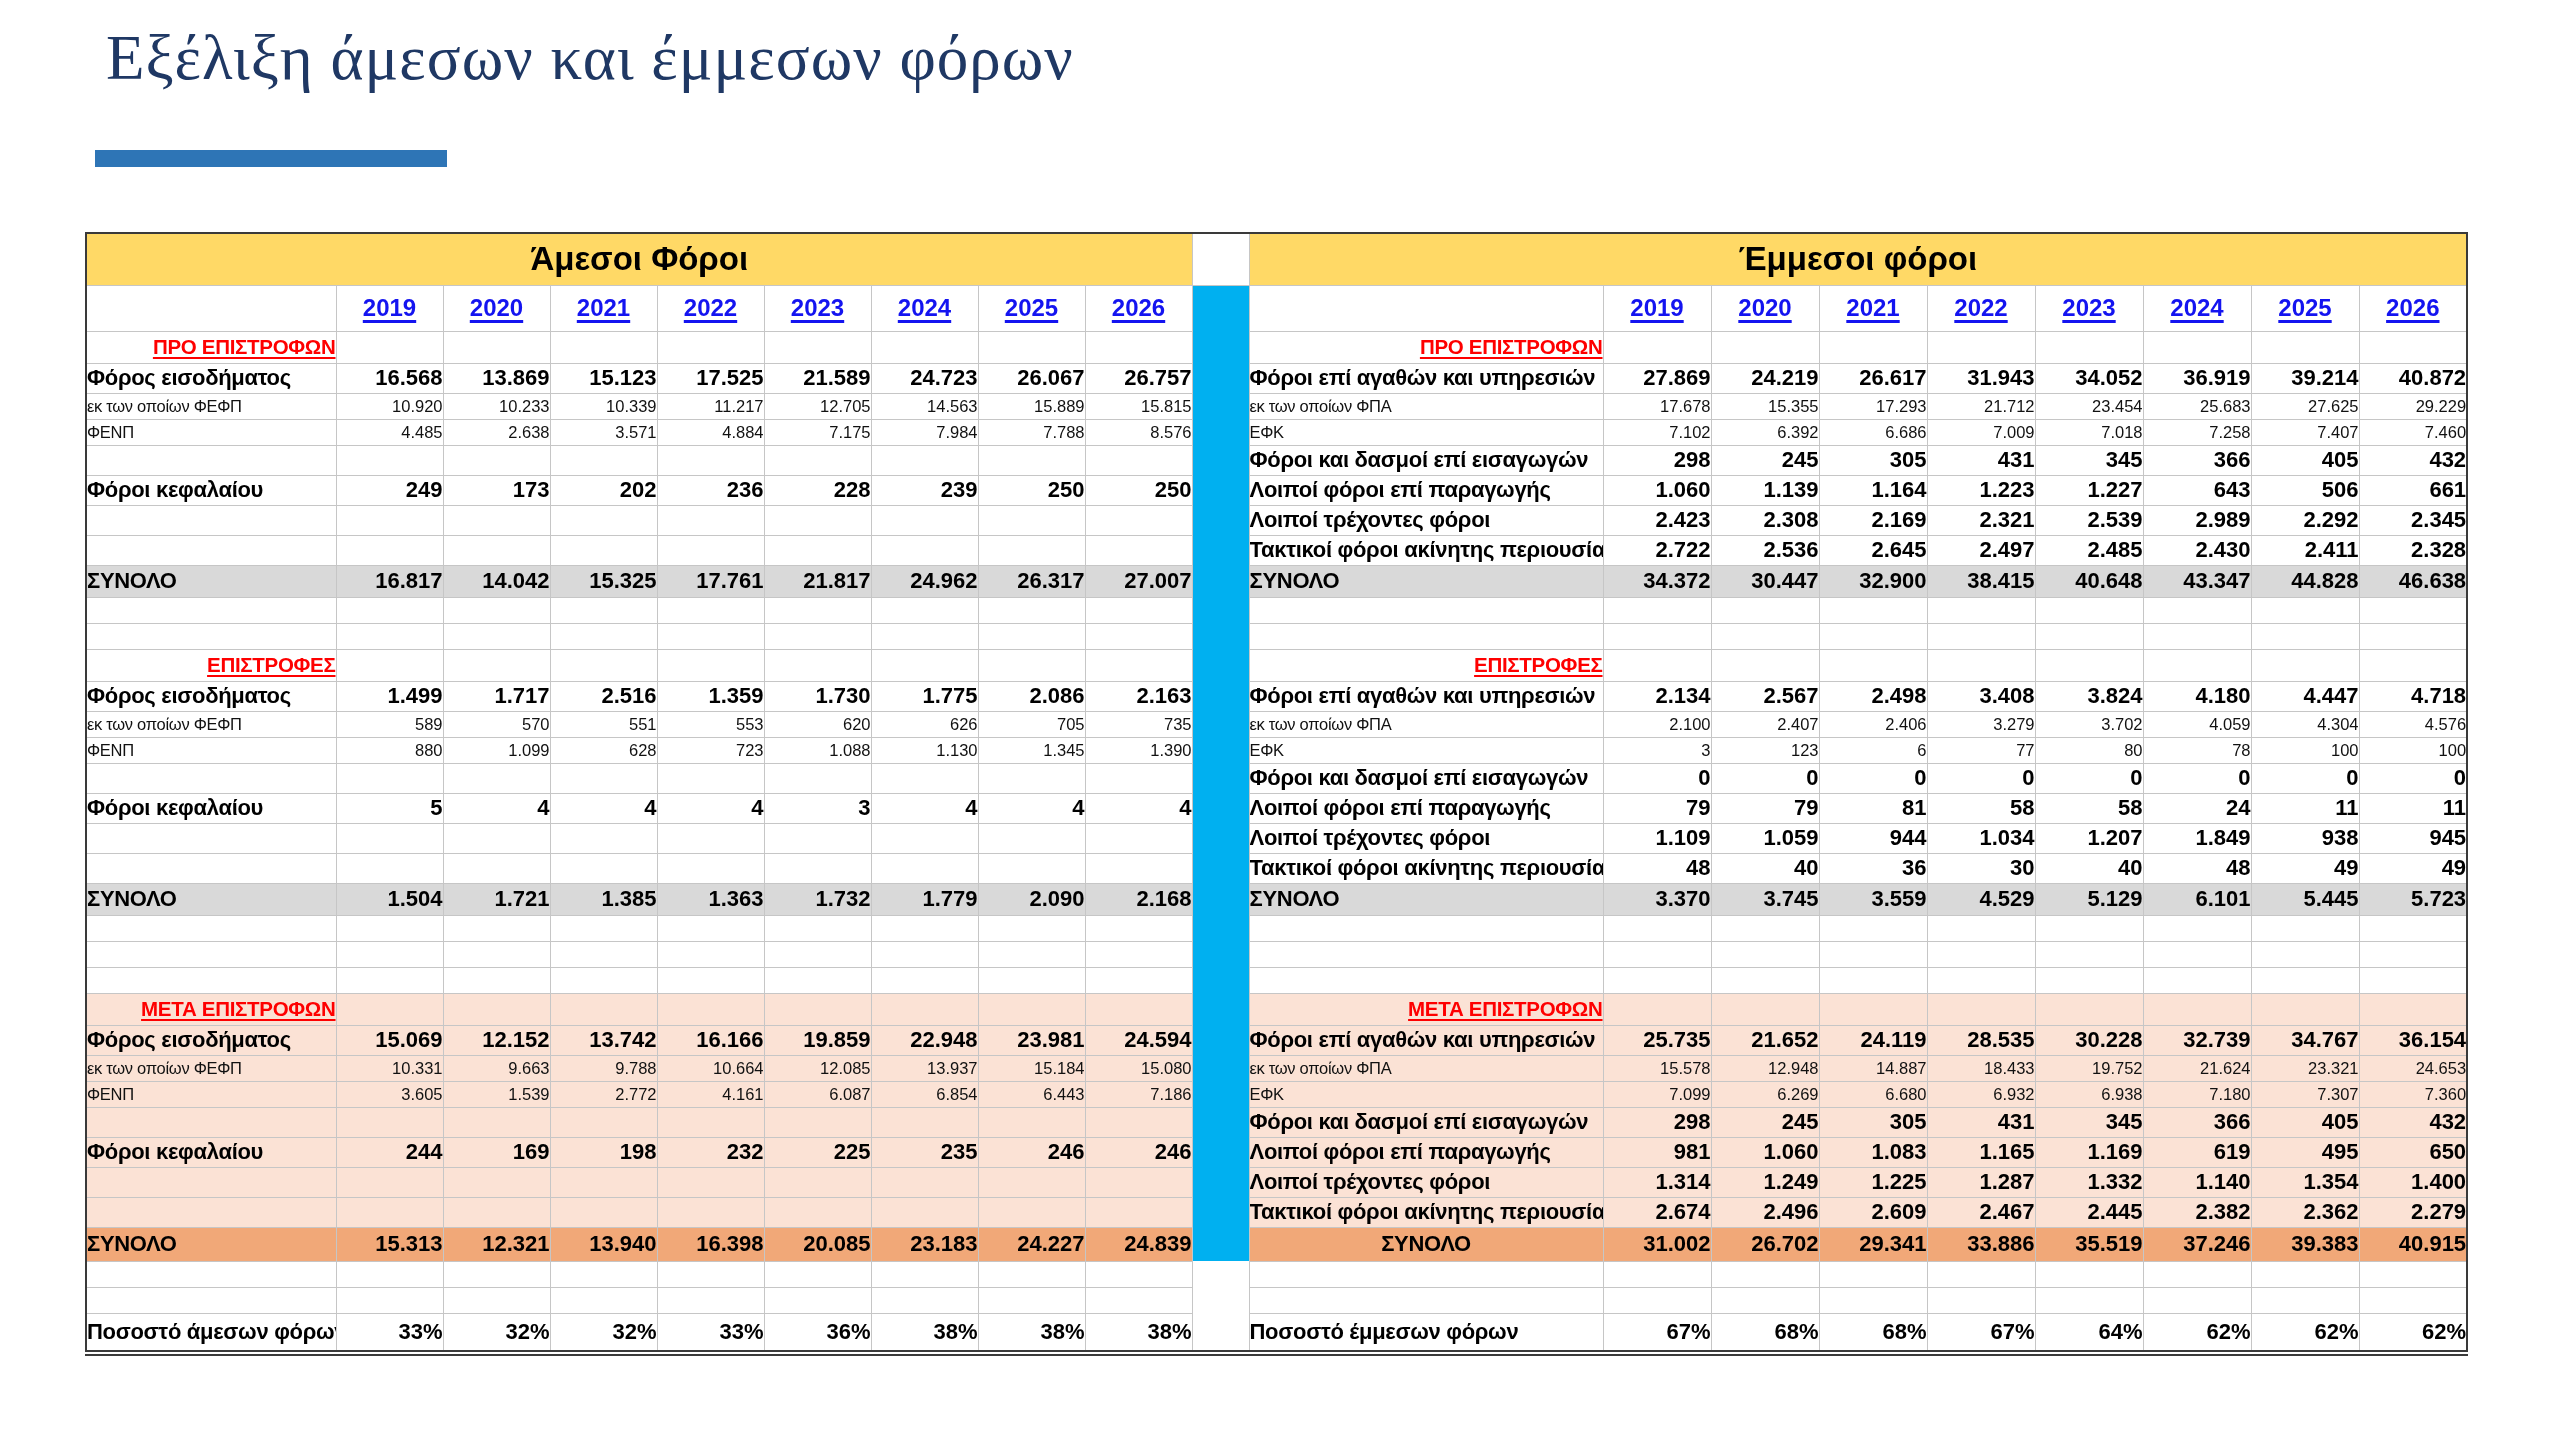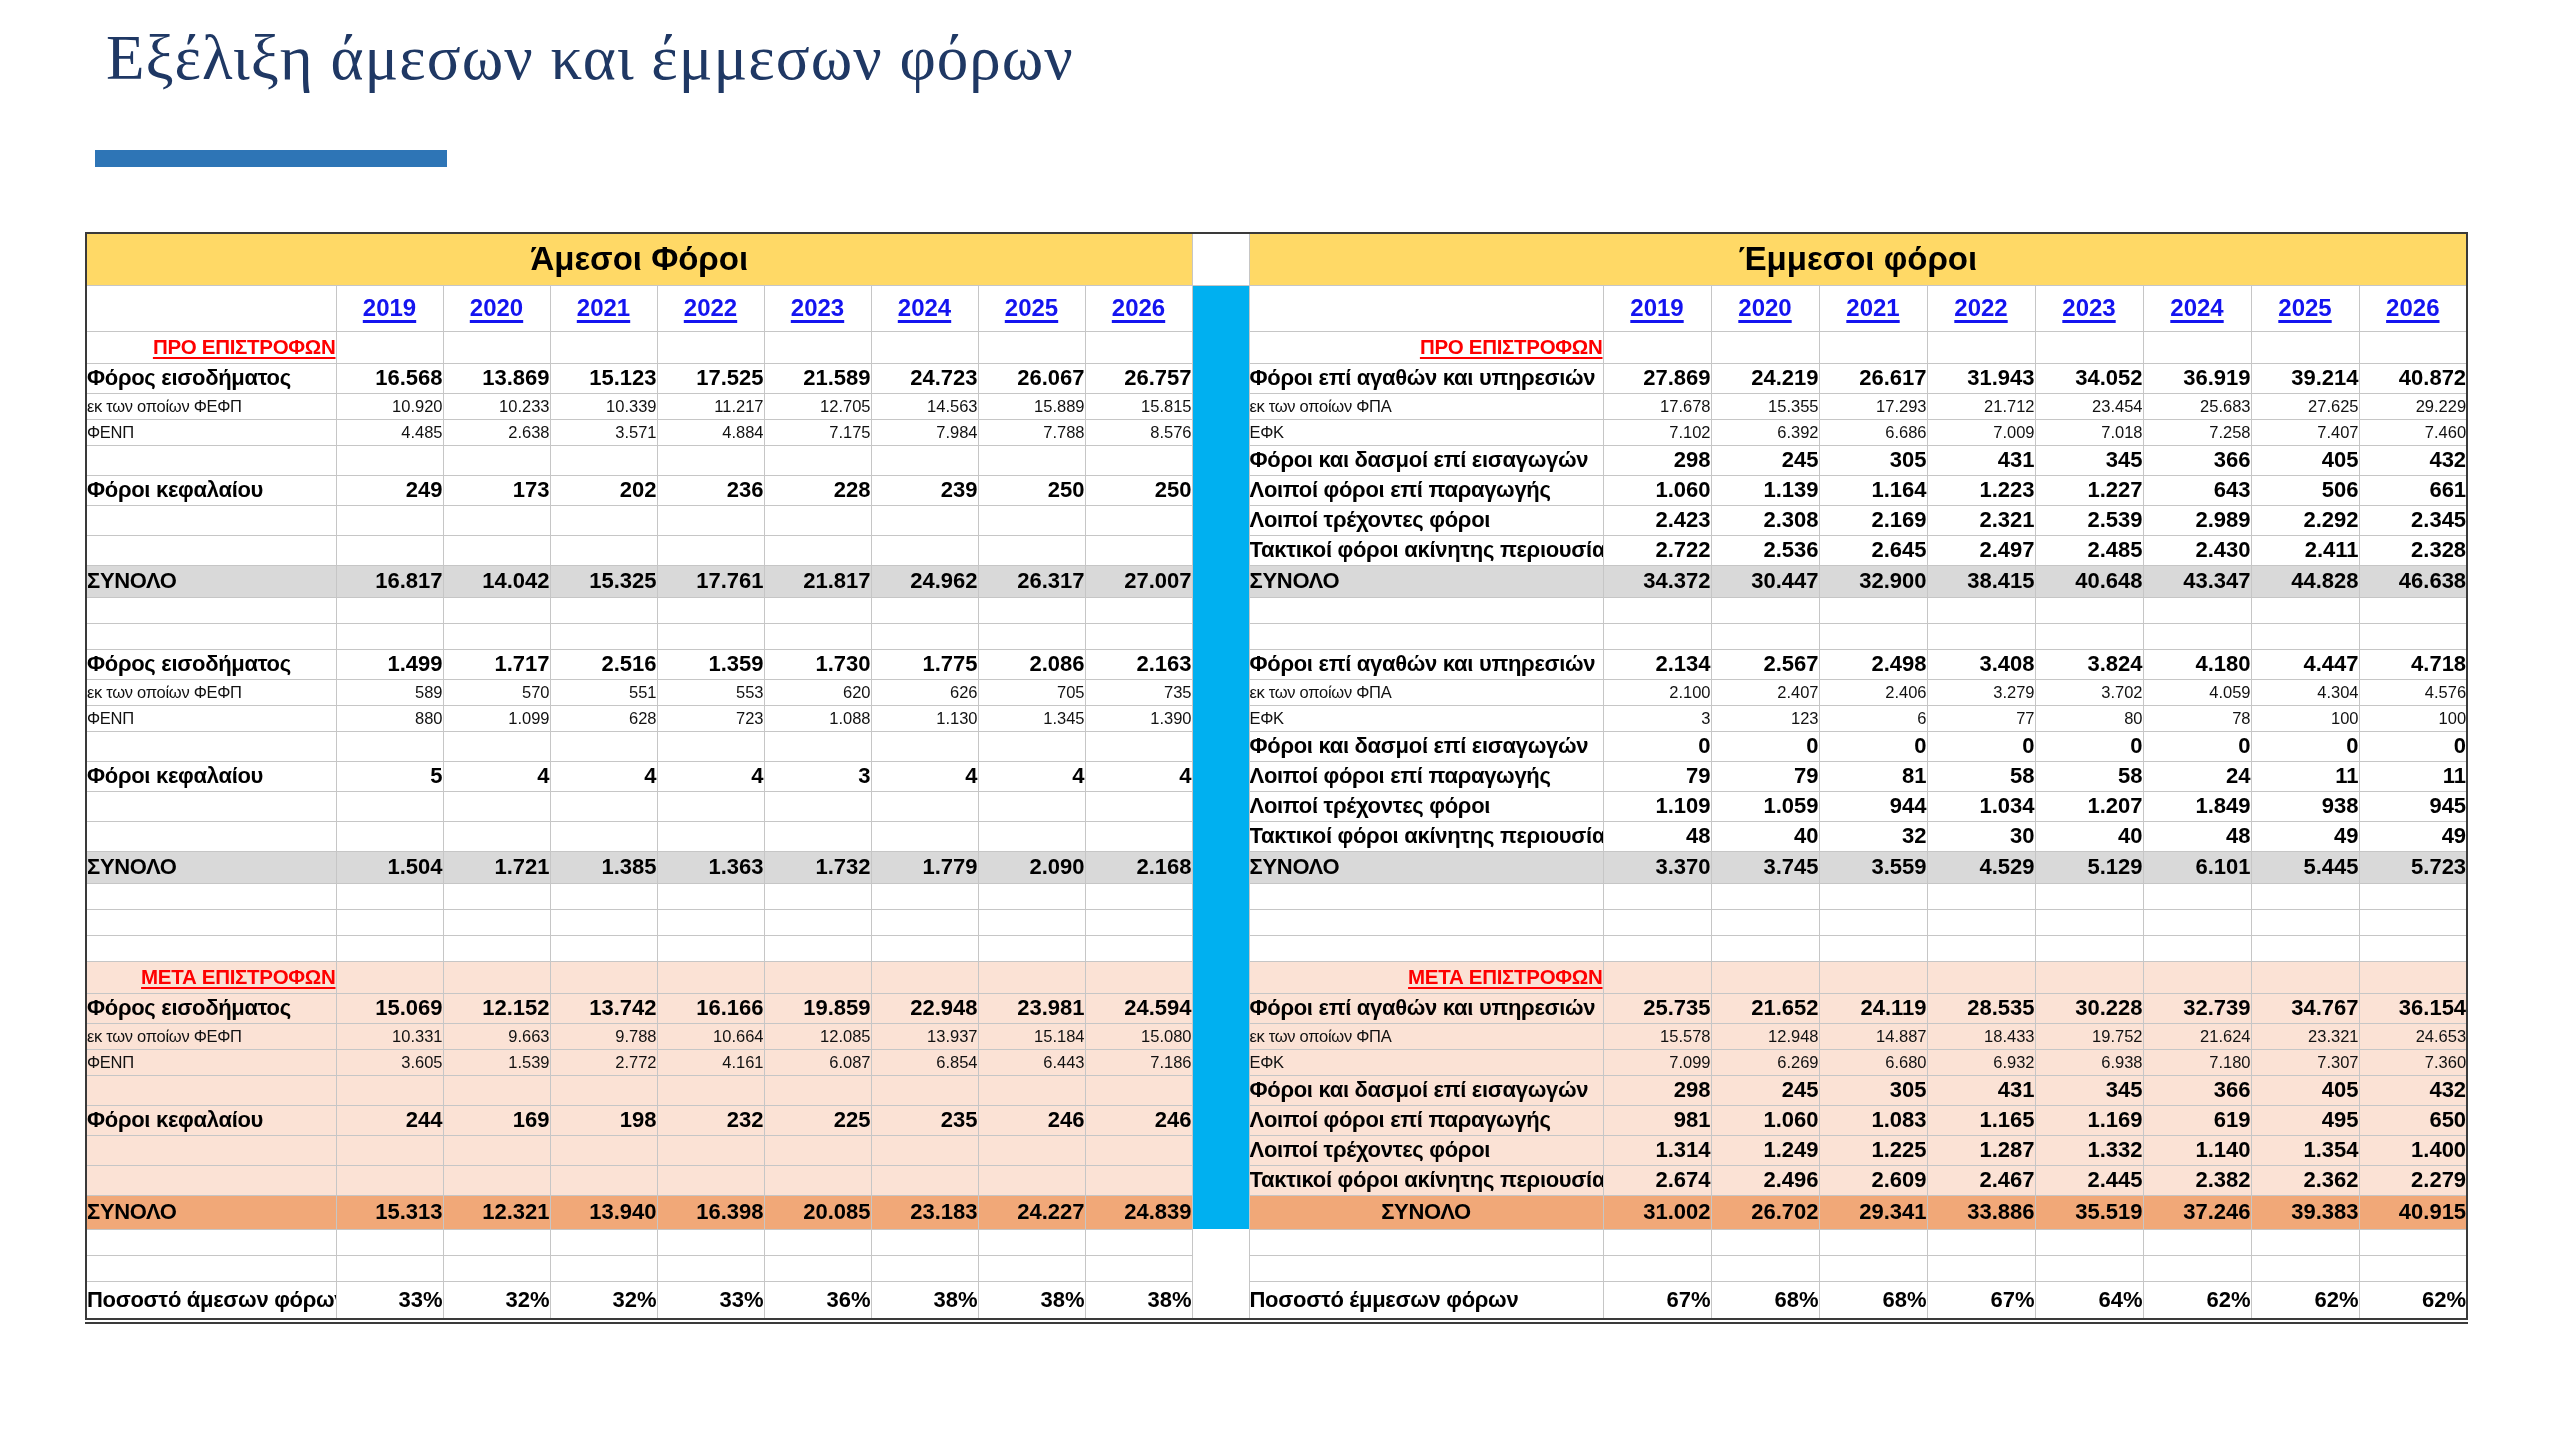--- a/index.html
+++ b/index.html
@@ -316,20 +316,41 @@
         <td class="lab"></td>
         <td class="val"></td>
         <td class="val"></td>
         <td class="val"></td>
         <td class="val"></td>
         <td class="val"></td>
         <td class="val"></td>
         <td class="val"></td>
         <td class="val"></td>
       </tr>
+      <tr class="r-section">
+        <td class="lab sec">ΕΠΙΣΤΡΟΦΕΣ</td>
+        <td class="val"></td>
+        <td class="val"></td>
+        <td class="val"></td>
+        <td class="val"></td>
+        <td class="val"></td>
+        <td class="val"></td>
+        <td class="val"></td>
+        <td class="val"></td>
+        <td class="div cyan"></td>
+        <td class="lab sec">ΕΠΙΣΤΡΟΦΕΣ</td>
+        <td class="val"></td>
+        <td class="val"></td>
+        <td class="val"></td>
+        <td class="val"></td>
+        <td class="val"></td>
+        <td class="val"></td>
+        <td class="val"></td>
+        <td class="val"></td>
+      </tr>
       <tr class="r-bold">
         <td class="lab">Φόρος εισοδήματος</td>
         <td class="val">1.499</td>
         <td class="val">1.717</td>
         <td class="val">2.516</td>
         <td class="val">1.359</td>
         <td class="val">1.730</td>
         <td class="val">1.775</td>
         <td class="val">2.086</td>
         <td class="val">2.163</td>
@@ -456,21 +477,21 @@
         <td class="val"></td>
         <td class="val"></td>
         <td class="val"></td>
         <td class="val"></td>
         <td class="val"></td>
         <td class="val"></td>
         <td class="div cyan"></td>
         <td class="lab">Τακτικοί φόροι ακίνητης περιουσίας</td>
         <td class="val">48</td>
         <td class="val">40</td>
-        <td class="val">32</td>
+        <td class="val">36</td>
         <td class="val">30</td>
         <td class="val">40</td>
         <td class="val">48</td>
         <td class="val">49</td>
         <td class="val">49</td>
       </tr>
       <tr class="r-total">
         <td class="lab">ΣΥΝΟΛΟ</td>
         <td class="val">1.504</td>
         <td class="val">1.721</td>

